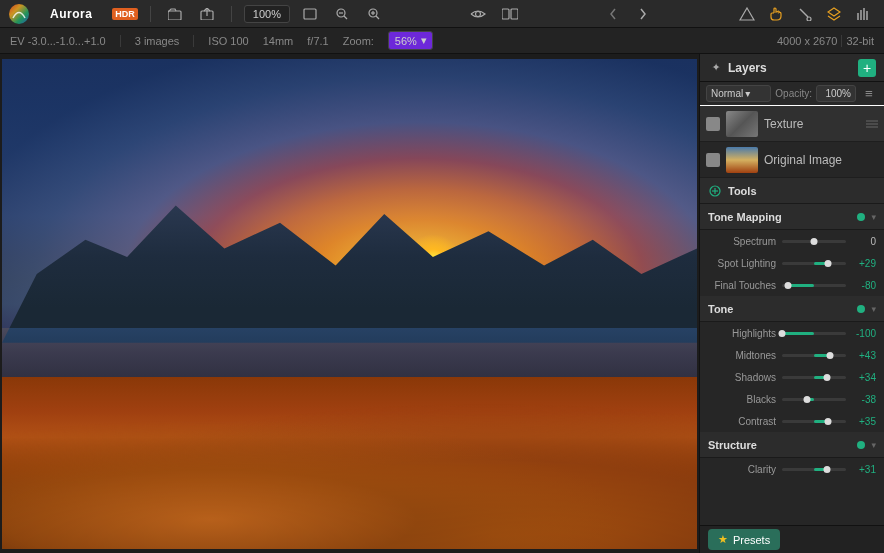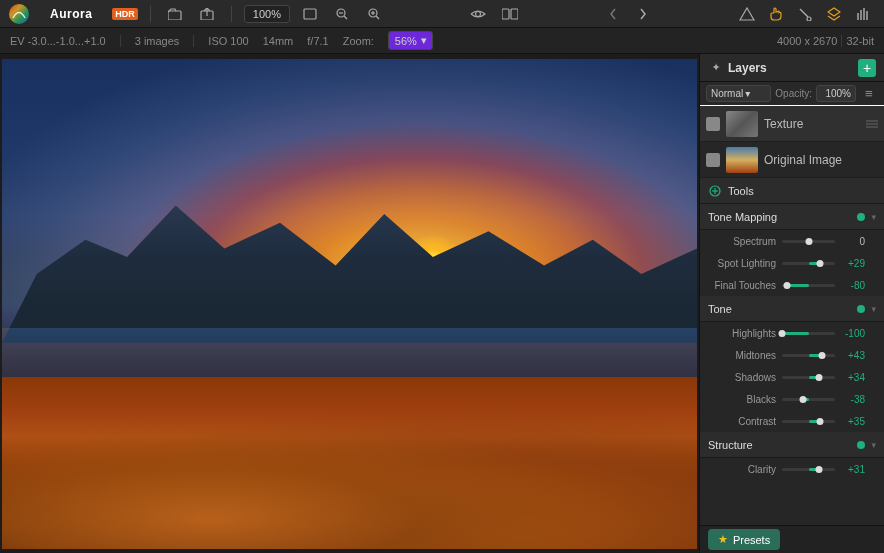--- a/index.html
+++ b/index.html
@@ -349,21 +349,21 @@
       display: flex;
       align-items: center;
       padding: 0 8px;
       gap: 6px;
       border-bottom: 1px solid #1a1a1a;
       cursor: pointer;
     }
     .section-title {
       flex: 1;
       font-size: 11px;
-      font-weight: 400;
+      font-weight: 700;
       color: #ddd;
     }
     .section-dot {
       width: 8px; height: 8px;
       border-radius: 50%;
       background: #20b080;
     }
     .section-arrow {
       color: #666;
       font-size: 9px;
@@ -371,21 +371,21 @@
     .tools-icon {
       width: 14px; height: 14px;
       display: flex; align-items: center; justify-content: center;
       color: #20b080;
     }
 
     
     .slider-row {
       display: flex;
       align-items: center;
-      padding: 3px 19px 3px 10px;
+      padding: 3px 8px 3px 10px;
       height: 22px;
     }
     .slider-label {
       width: 72px;
       font-size: 10px;
       color: #999;
       flex-shrink: 0;
       text-align: right;
       padding-right: 6px;
     }

